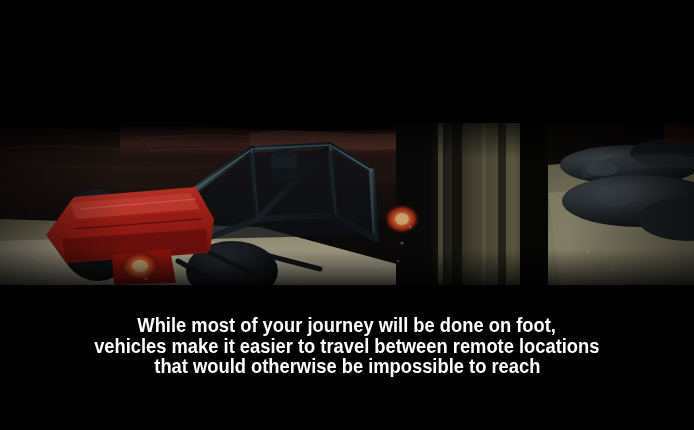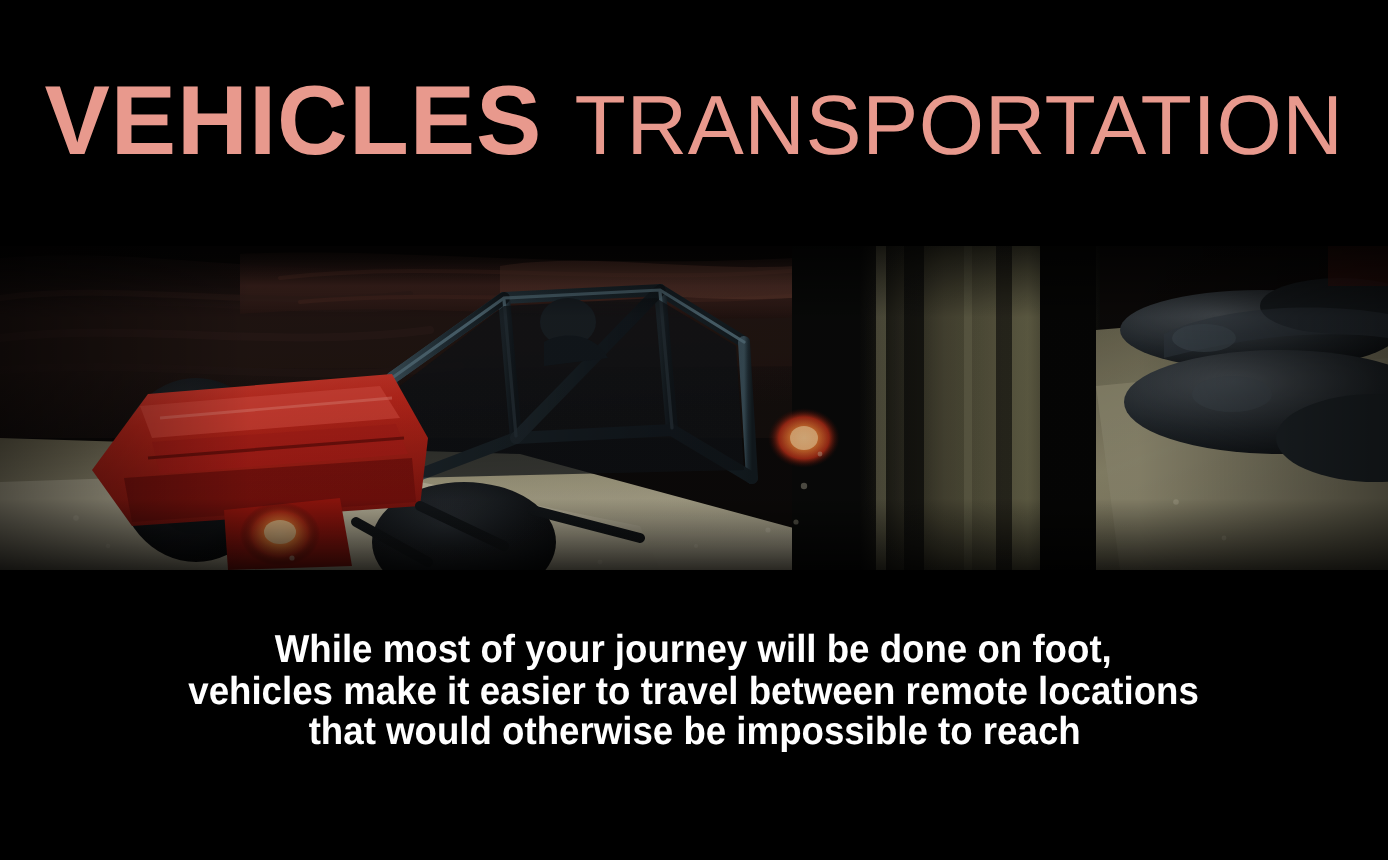--- a/index.html
+++ b/index.html
@@ -92,24 +92,20 @@
     white-space: nowrap;
     transform: scaleX(0.94);
     transform-origin: center;
   }
 </style>
 </head>
 <body>
 
 <div id="card">
 
-  <div id="title-bar">
-    <span id="title-primary">VEHICLES</span>
-    <span id="title-secondary">TRANSPORTATION</span>
-  </div>
 
   <div id="photo">
     <svg viewBox="0 0 694 162" preserveAspectRatio="none">
       <defs>
         <linearGradient id="gSand" x1="0" y1="0" x2="0.25" y2="1">
           <stop offset="0%" stop-color="#837c62"></stop>
           <stop offset="45%" stop-color="#b3ac8e"></stop>
           <stop offset="100%" stop-color="#d6cfb4"></stop>
         </linearGradient>
         <linearGradient id="gSandR" x1="0" y1="0" x2="0.4" y2="1">

